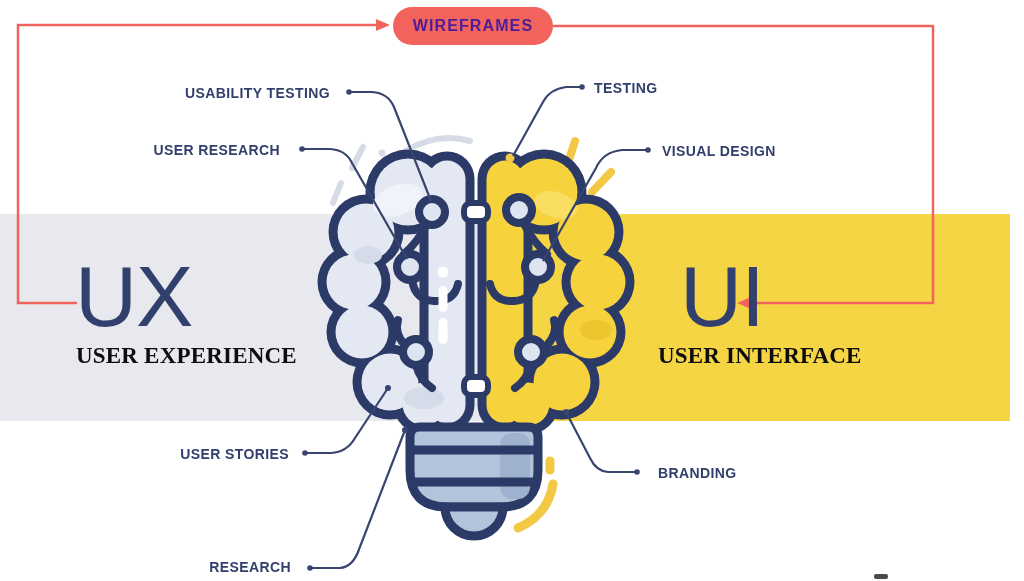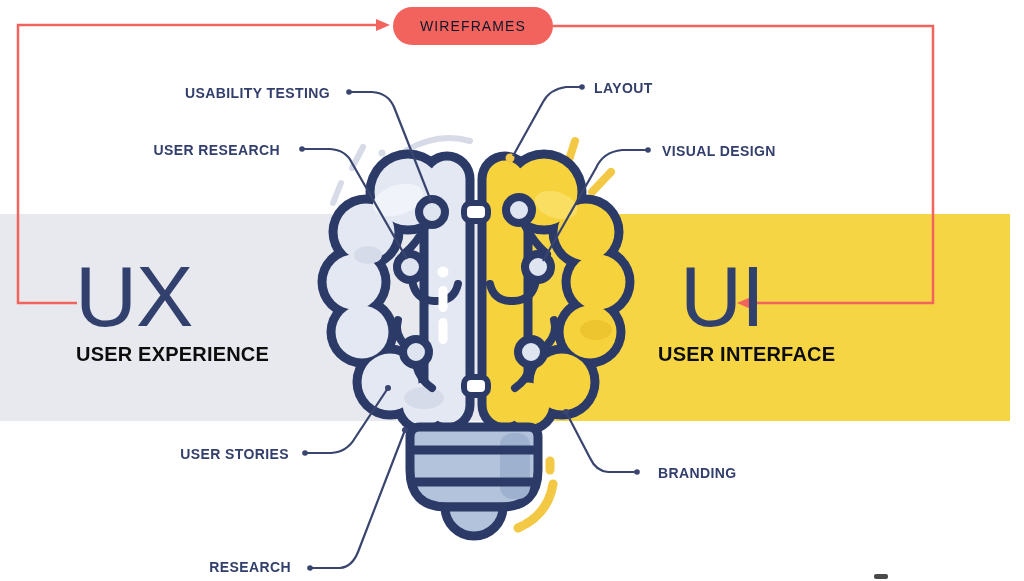--- a/index.html
+++ b/index.html
@@ -4,27 +4,27 @@
 <style>
   html,body{margin:0;padding:0;background:#fff;}
   .stage{position:relative;width:1024px;height:581px;background:#ffffff;overflow:hidden;
          font-family:"Liberation Sans",sans-serif;}
   .band{position:absolute;top:214px;height:207px;}
   .band-gray{left:0;width:512px;background:#E8E9EE;}
   .band-yellow{left:512px;width:498px;background:#F6D544;}
   .art{position:absolute;left:0;top:0;width:1024px;height:581px;}
   .pill{position:absolute;left:393px;top:7px;width:160px;height:38px;border-radius:19px;
         background:#F2635E;display:flex;align-items:center;justify-content:center;}
-  .pill span{color:#0f172a;font-size:14px;font-weight:400;letter-spacing:1.1px;}
+  .pill span{color:#4c1d95;font-size:16px;font-weight:700;letter-spacing:1.1px;}
   .label{position:absolute;font-size:14px;font-weight:700;color:#323E6B;
          letter-spacing:.4px;white-space:nowrap;}
   .big{position:absolute;top:253px;font-size:86px;font-weight:400;color:#32406E;
        line-height:1;letter-spacing:-1px;}
-  .sub{position:absolute;top:344px;font-size:20px;font-weight:700;color:#0d0d0d;
-       line-height:1;letter-spacing:.2px;}
+  .sub{position:absolute;top:344px;font-size:23px;font-weight:700;color:#0d0d0d;
+       line-height:1;letter-spacing:.2px;font-family:Liberation Serif, serif;}
   .artifact{position:absolute;left:874px;top:574px;width:14px;height:5px;background:#2a2a2a;
             border-radius:2px;opacity:.85;}
 </style>
 </head>
 <body>
 
 <div class="stage">
 
   <div class="band band-gray"></div>
   <div class="band band-yellow"></div>
@@ -169,21 +169,21 @@
 
   <div class="pill">
     <span>WIREFRAMES</span>
   </div>
 
   <div class="label" style="right:694px;top:85px;">USABILITY TESTING</div>
   <div class="label" style="right:744px;top:142px;">USER RESEARCH</div>
   <div class="label" style="right:735px;top:446px;">USER STORIES</div>
   <div class="label" style="right:733px;top:559px;">RESEARCH</div>
 
-  <div class="label" style="left:594px;top:80px;">LAYOUT</div>
+  <div class="label" style="left:594px;top:80px;">TESTING</div>
   <div class="label" style="left:662px;top:143px;text-align:center;">VISUAL DESIGN</div>
   <div class="label" style="left:658px;top:465px;">BRANDING</div>
 
   <div class="big" style="left:75px;">UX</div>
   <div class="sub" style="left:76px;">USER EXPERIENCE</div>
   <div class="big" style="left:680px;">UI</div>
   <div class="sub" style="left:658px;">USER INTERFACE</div>
 
   <div class="artifact"></div>
 </div>

